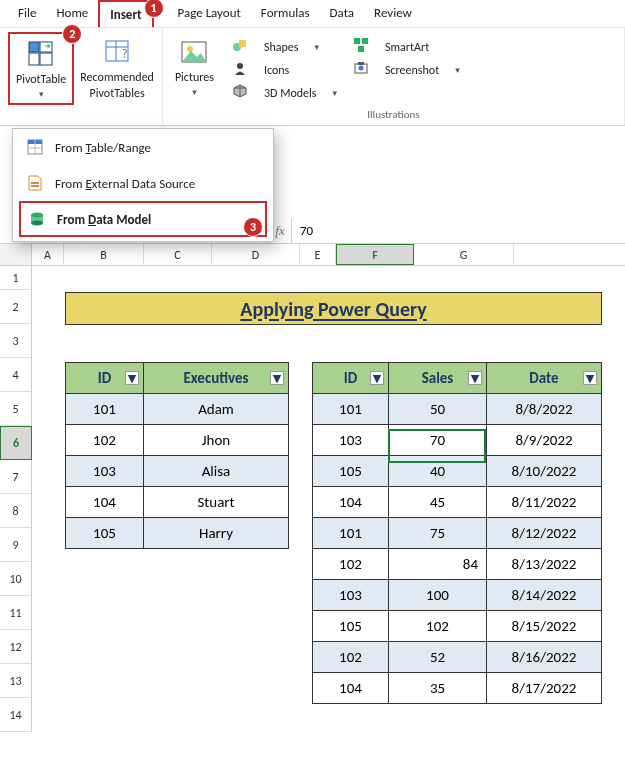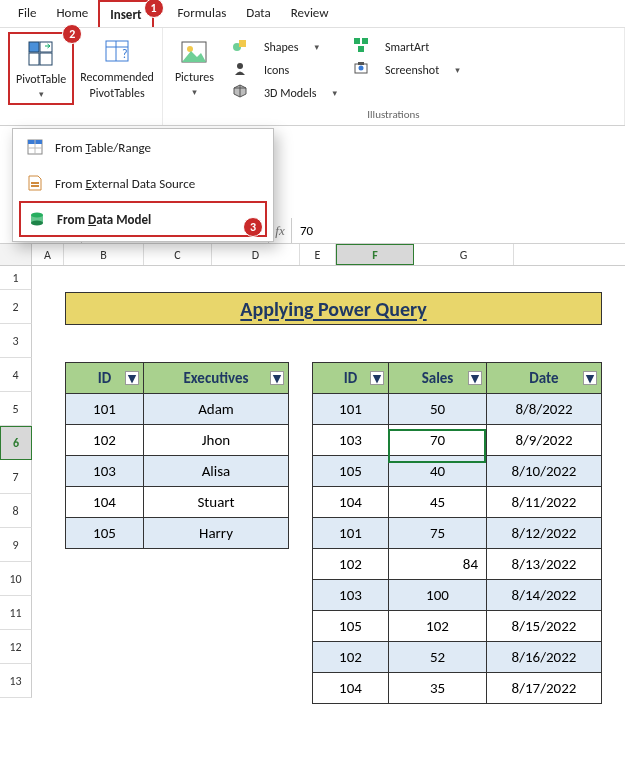--- a/index.html
+++ b/index.html
@@ -166,20 +166,21 @@
 <body>
 
 <div class="menubar">
   <div class="menu-item">File</div>
   <div class="menu-item">Home</div>
   <div class="menu-item active" style="position:relative;">
     <span>Insert</span>
     <span class="callout" style="right:-12px;top:-4px;">1</span>
   </div>
   <div style="width:14px;"></div>
+  <div class="menu-item">Page Layout</div>
   <div class="menu-item">Formulas</div>
   <div class="menu-item">Data</div>
   <div class="menu-item">Review</div>
 </div>
 
 <div class="ribbon">
   <div class="ribbon-group" style="padding-left:8px;padding-right:2px;">
     <div style="display:flex;align-items:flex-start;gap:0;position:relative;">
       <div class="big-btn highlighted-btn" style="position:relative;">
         <span class="icon-box">
@@ -369,20 +370,23 @@
       </div>
       <div class="grid-row" style="height: 34px;">
         <div class="row-header">11</div>
       </div>
       <div class="grid-row" style="height: 34px;">
         <div class="row-header">12</div>
       </div>
       <div class="grid-row" style="height: 34px;">
         <div class="row-header">13</div>
       </div>
+      <div class="grid-row" style="height: 34px;">
+        <div class="row-header">14</div>
+      </div>
     </div>
 
   <div class="title-band" style="top:48px;left:65px;width:537px;height:33px;">Applying Power Query</div>
 
   <table class="xtable" style="top:118px;left:65px;width:224px;">
     <tbody>
         <tr>
       <th style="width:78px;"><span>ID</span><span class="filter-tri">▾</span></th>
       <th><span>Executives</span><span class="filter-tri">▾</span></th>
     </tr>

